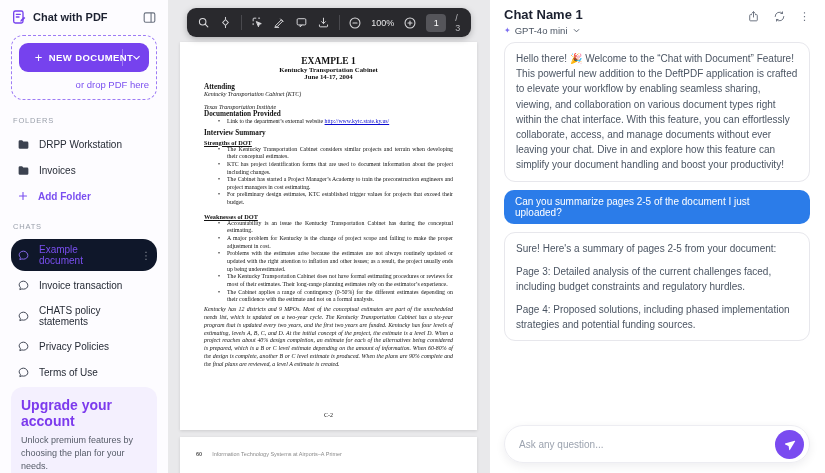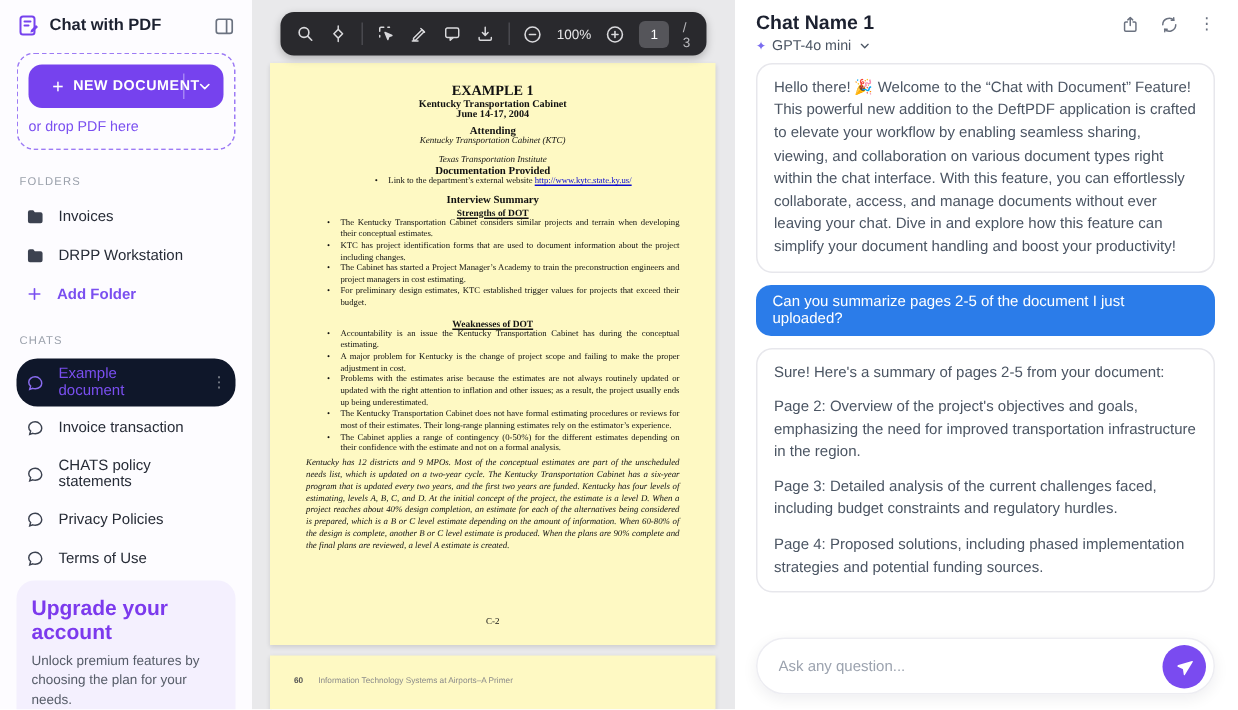--- a/index.html
+++ b/index.html
@@ -12,21 +12,21 @@
   .sb-header { display:flex; align-items:center; gap:6px; margin-bottom:10px; }
   .app-logo { color:#7642ee; display:flex; }
   .app-title { font-size:11px; font-weight:bold; color:#1c2130; flex:1; }
   .collapse-btn { color:#6b7280; display:flex; cursor:pointer; }
 
   .dropzone { border:1.5px dashed #9d7bf5; border-radius:12px; padding:7px; margin-bottom:12px; }
   .newdoc-btn { background:#7642ee; border-radius:9px; height:29px; display:flex; align-items:center; justify-content:center; color:#fff; font-size:9.5px; font-weight:bold; letter-spacing:.4px; cursor:pointer; position:relative; }
   .newdoc-btn .plus { font-size:13px; font-weight:normal; margin-right:6px; }
   .newdoc-btn .nd-divider { position:absolute; right:26px; top:6px; bottom:6px; width:1px; background:rgba(255,255,255,.35); }
   .newdoc-btn .chev { position:absolute; right:7px; display:flex; }
-  .drop-hint { text-align:left; color:#7a4ff0; font-size:9.5px; margin-top:7px; margin-bottom:2px; }
+  .drop-hint { text-align:right; color:#7a4ff0; font-size:9.5px; margin-top:7px; margin-bottom:2px; }
 
   .section-label { font-size:7.5px; letter-spacing:.8px; color:#9aa0ab; margin:4px 2px 8px; }
   .sb-item { display:flex; align-items:center; gap:9px; padding:5px 6px; font-size:10px; color:#262b36; border-radius:8px; cursor:pointer; margin-bottom:3px; }
   .sb-item .icn { color:#3c4250; display:flex; }
   .sb-item.purple { color:#7a4ff0; font-weight:bold; }
   .sb-item.purple .icn { color:#7a4ff0; }
   .sb-item.active { background:#0f172a; color:#7a4ff0;border-radius:14px; }
   .sb-item.active .icn { color:#8a6cf0; }
   .sb-item .spacer { flex:1; }
   .sb-item .dots { color:#8a8f98; font-size:10px; }
@@ -40,21 +40,21 @@
 
   
   .viewer { flex:1; background:#e9e9eb; position:relative; overflow:hidden; }
   .pv-toolbar { position:absolute; z-index:5; top:8px; left:50%; transform:translateX(-50%); background:#29292d; border-radius:9px; height:29px; display:flex; align-items:center; gap:9px; padding:0 10px; color:#d9d9dc; box-shadow:0 2px 6px rgba(0,0,0,.25); }
   .pv-toolbar .tb-i { display:flex; cursor:pointer; }
   .tb-divider { width:1px; height:15px; background:#4a4a4f; }
   .zoom-label { font-size:9px; color:#e8e8ea; }
   .page-box { background:#55555a; border-radius:4px; min-width:20px; height:18px; display:flex; align-items:center; justify-content:center; font-size:9px; color:#fff; padding:0 4px; }
   .page-total { font-size:9px; color:#b8b8bc; }
 
-  .pdf-page { position:absolute; left:12px; right:13px; background:#fef9c3; box-shadow:0 1px 3px rgba(0,0,0,.12);align-items:center; }
+  .pdf-page { position:absolute; left:12px; right:13px; background:#ffffff; box-shadow:0 1px 3px rgba(0,0,0,.12); }
   .page-1 { top:42px; height:388px; padding:14px 24px 10px; display:flex; flex-direction:column; }
   .page-2 { top:437px; height:40px; padding:14px 16px 0; }
   .doc { font-family:"Liberation Serif", serif; color:#111; }
   .doc-center { text-align:center; }
   .doc-title { font-size:9.5px; font-weight:bold; }
   .doc-subtitle { font-size:6.8px; font-weight:bold; }
   .doc-h { font-size:7.2px; font-weight:bold; margin-top:3px; }
   .doc-h-lg { font-size:8px; font-weight:bold; margin-top:3px; }
   .doc-it { font-size:6px; font-style:italic; }
   .doc-underline-h { font-size:6.3px; font-weight:bold; text-decoration:underline; margin-top:2px; }
@@ -128,29 +128,29 @@
       <div class="drop-hint">or drop PDF here</div>
     </div>
 
     <div class="section-label">FOLDERS</div>
     <div class="sb-item">
       <span class="icn">
         <svg width="13" height="13" viewBox="0 0 24 24" fill="currentColor">
             <path d="M3 6.5A2.5 2.5 0 0 1 5.5 4h4l2 2.5h7A2.5 2.5 0 0 1 21 9v8.5a2.5 2.5 0 0 1-2.5 2.5h-13A2.5 2.5 0 0 1 3 17.5z"></path>
           </svg>
       </span>
-      <span>Invoices</span>
+      <span>DRPP Workstation</span>
     </div>
     <div class="sb-item">
       <span class="icn">
         <svg width="13" height="13" viewBox="0 0 24 24" fill="currentColor">
             <path d="M3 6.5A2.5 2.5 0 0 1 5.5 4h4l2 2.5h7A2.5 2.5 0 0 1 21 9v8.5a2.5 2.5 0 0 1-2.5 2.5h-13A2.5 2.5 0 0 1 3 17.5z"></path>
           </svg>
       </span>
-      <span>DRPP Workstation</span>
+      <span>Invoices</span>
     </div>
     <div class="sb-item purple">
       <span class="icn">
         <svg width="12" height="12" viewBox="0 0 24 24" fill="none" stroke="currentColor" stroke-width="2.2" stroke-linecap="round">
             <line x1="12" y1="5" x2="12" y2="19"></line>
             <line x1="5" y1="12" x2="19" y2="12"></line>
           </svg>
       </span>
       <span>Add Folder</span>
     </div>
@@ -337,21 +337,20 @@
         </span>
         <span class="dots-v">⋮</span>
       </div>
     </div>
 
     <div class="messages">
       <div class="bubble-assist">Hello there! 🎉 Welcome to the “Chat with Document” Feature! This powerful new addition to the DeftPDF application is crafted to elevate your workflow by enabling seamless sharing, viewing, and collaboration on various document types right within the chat interface. With this feature, you can effortlessly collaborate, access, and manage documents without ever leaving your chat. Dive in and explore how this feature can simplify your document handling and boost your productivity!</div>
       <div class="bubble-user">Can you summarize pages 2-5 of the document I just uploaded?</div>
       <div class="bubble-assist">
         <p>Sure! Here's a summary of pages 2-5 from your document:</p>
-        <p>Page 2: Overview of the project's objectives and goals, emphasizing the need for improved transportation infrastructure in the region.</p>
         <p>Page 3: Detailed analysis of the current challenges faced, including budget constraints and regulatory hurdles.</p>
         <p>Page 4: Proposed solutions, including phased implementation strategies and potential funding sources.</p>
 
       </div>
 
     </div>
 
     <div class="chat-input-row">
       <input class="chat-input" type="text" placeholder="Ask any question..." style="">
       <span class="send-btn">

